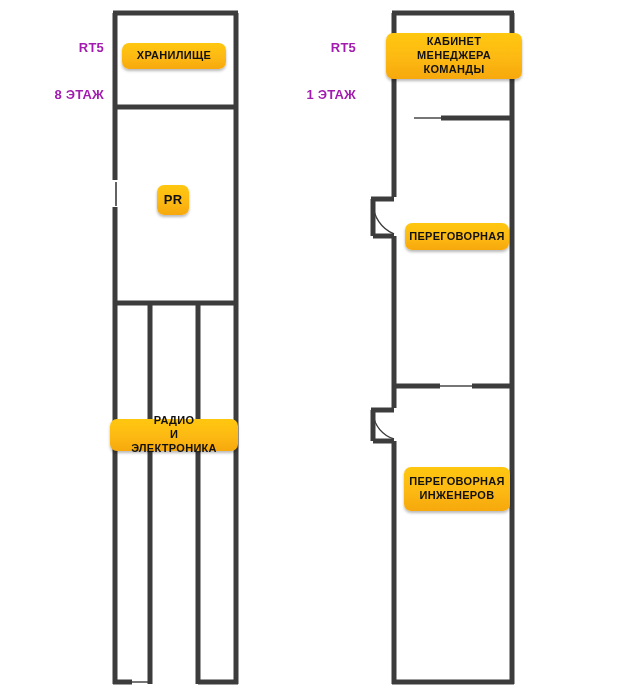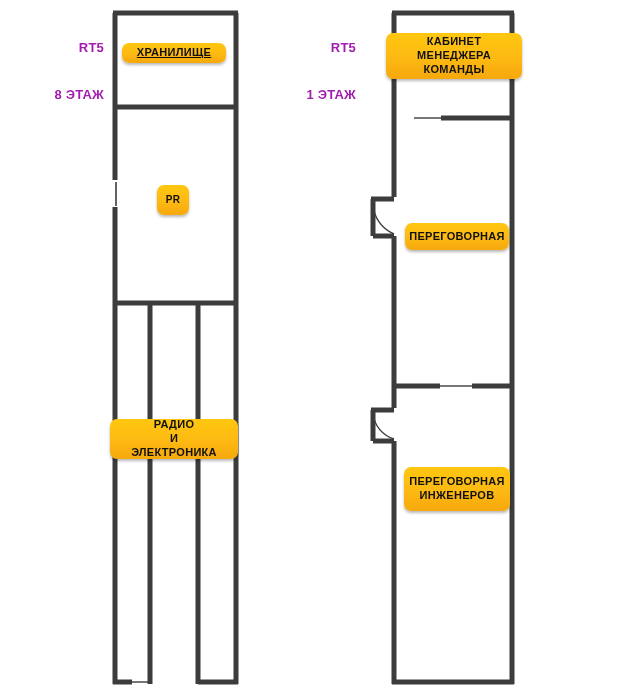--- a/index.html
+++ b/index.html
@@ -55,21 +55,21 @@
     font-weight: bold;
     letter-spacing: 0.3px;
     line-height: 1.25;
     display: flex;
     align-items: center;
     justify-content: center;
     text-align: center;
     padding: 4px 16px;
     white-space: pre-line;
   }
-  .room-badge.small { font-size: 10px; }
+  .room-badge.small { font-size: 13px; }
 </style>
 </head>
 <body>
 
 <div id="stage">
 
   <svg class="floor-svg" viewBox="0 0 635 693">
 
     <g fill="none" stroke="#3c3c3c" stroke-width="5" stroke-linecap="butt">
 
@@ -134,25 +134,25 @@
   <div class="plan-caption" id="caption-left">
     <div>RT5</div>
     <div>8 ЭТАЖ</div>
   </div>
 
   <div class="plan-caption" id="caption-right">
     <div>RT5</div>
     <div>1 ЭТАЖ</div>
   </div>
 
-  <div class="room-badge" style="left: 122px; top: 43px; width: 104px; height: 20px; text-decoration: underline;">ХРАНИЛИЩЕ</div>
+  <div class="room-badge" style="left: 122px; top: 43px; width: 104px; height: 26px;">ХРАНИЛИЩЕ</div>
 
   <div class="room-badge small" style="left: 157px; top: 185px; width: 32px; height: 30px;">PR</div>
 
-  <div class="room-badge" style="left: 110px; top: 419px; width: 128px; height: 40px;">РАДИО
+  <div class="room-badge" style="left: 110px; top: 419px; width: 128px; height: 32px;">РАДИО
 И ЭЛЕКТРОНИКА</div>
 
   <div class="room-badge" style="left: 386px; top: 33px; width: 136px; height: 46px;">КАБИНЕТ
 МЕНЕДЖЕРА КОМАНДЫ</div>
 
   <div class="room-badge" style="left: 405px; top: 223px; width: 104px; height: 27px;">ПЕРЕГОВОРНАЯ</div>
 
   <div class="room-badge" style="left: 404px; top: 467px; width: 106px; height: 44px;">ПЕРЕГОВОРНАЯ
 ИНЖЕНЕРОВ</div>
 

